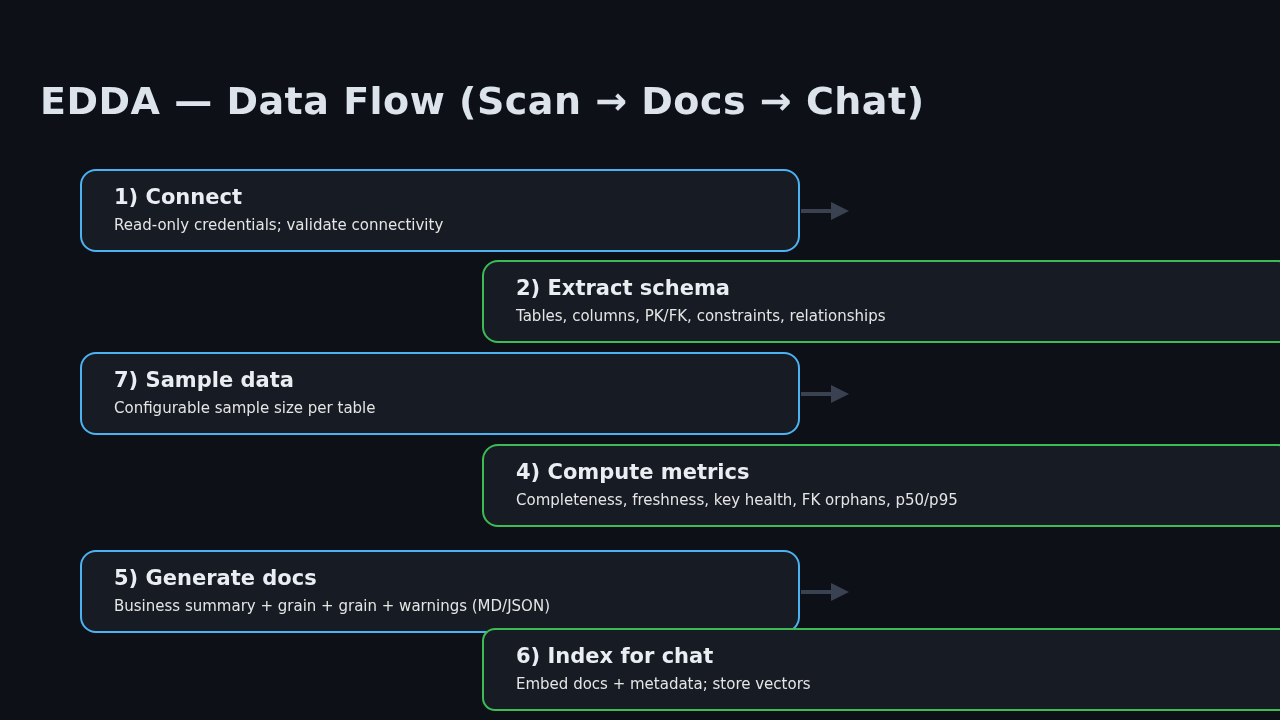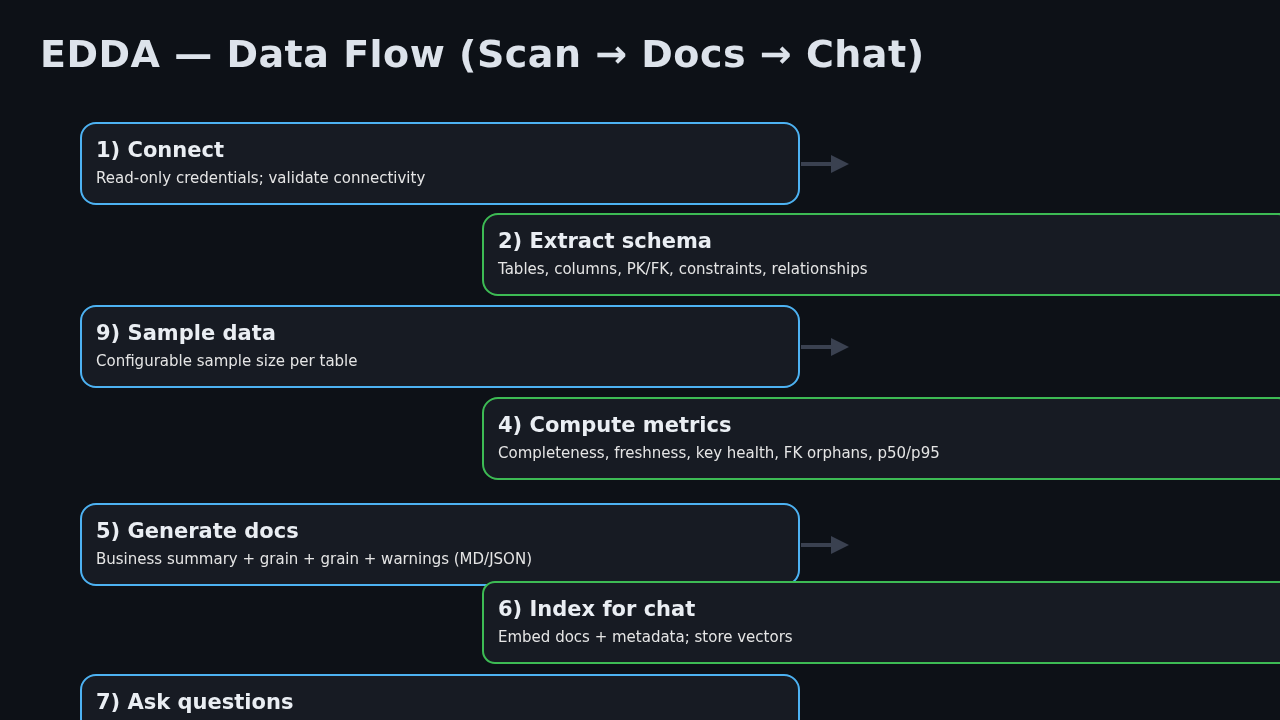--- a/index.html
+++ b/index.html
@@ -2,40 +2,40 @@
 <html><head>
 <meta charset="utf-8">
 <style>
   * { margin: 0; padding: 0; box-sizing: border-box; }
   html, body { width: 1280px; height: 720px; overflow: hidden; }
   body {
     background: #0d1117;
     font-family: "DejaVu Sans", "Liberation Sans", sans-serif;
     position: relative;
   }
-  .canvas { position: absolute; inset: 0; }
+  .canvas { position: absolute; inset: 0; margin-top: 47px; }
 
   .page-title {
     position: absolute;
     left: 40px;
     top: 32px;
     font-size: 38px;
     font-weight: bold;
     letter-spacing: 0.5px;
     color: #dde3eb;
     white-space: nowrap;
   }
 
   .box {
     position: absolute;
     height: 83px;
     background: #171b23;
     border: 2px solid transparent;
     border-radius: 16px;
-    padding: 13px 18px 0 14px;
+    padding: 13px 18px 0 32px;
   }
   .box.blue  { left: 80px;  width: 720px; border-color: #4db2f2; }
   .box.green { left: 482px; width: 812px; border-color: #3dbb54; }
 
   .p1 { top: 122px; }
   .p2 { top: 213px; }
   .p3 { top: 305px; }
   .p4 { top: 397px; }
   .p5 { top: 503px; }
   .p6 { top: 581px; border-radius: 13px; }
@@ -106,21 +106,21 @@
   <div class="box green p2">
     <div class="step-title">2) Extract schema</div>
     <div class="step-sub">Tables, columns, PK/FK, constraints, relationships</div>
     <span class="arrow">
         <span class="shaft"></span>
         <span class="head"></span>
       </span>
   </div>
 
   <div class="box blue p3">
-    <div class="step-title">9) Sample data</div>
+    <div class="step-title">7) Sample data</div>
     <div class="step-sub">Configurable sample size per table</div>
     <span class="arrow">
         <span class="shaft"></span>
         <span class="head"></span>
       </span>
   </div>
 
   <div class="box green p4">
     <div class="step-title">4) Compute metrics</div>
     <div class="step-sub">Completeness, freshness, key health, FK orphans, p50/p95</div>

